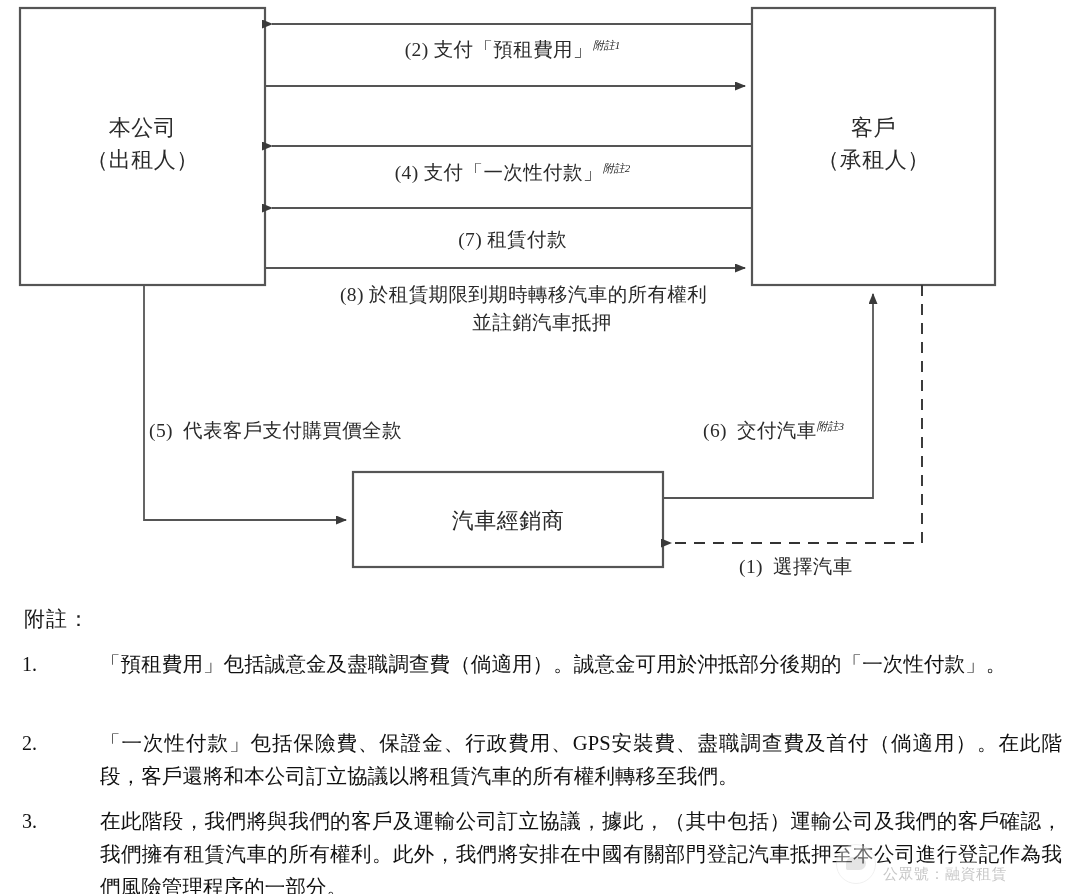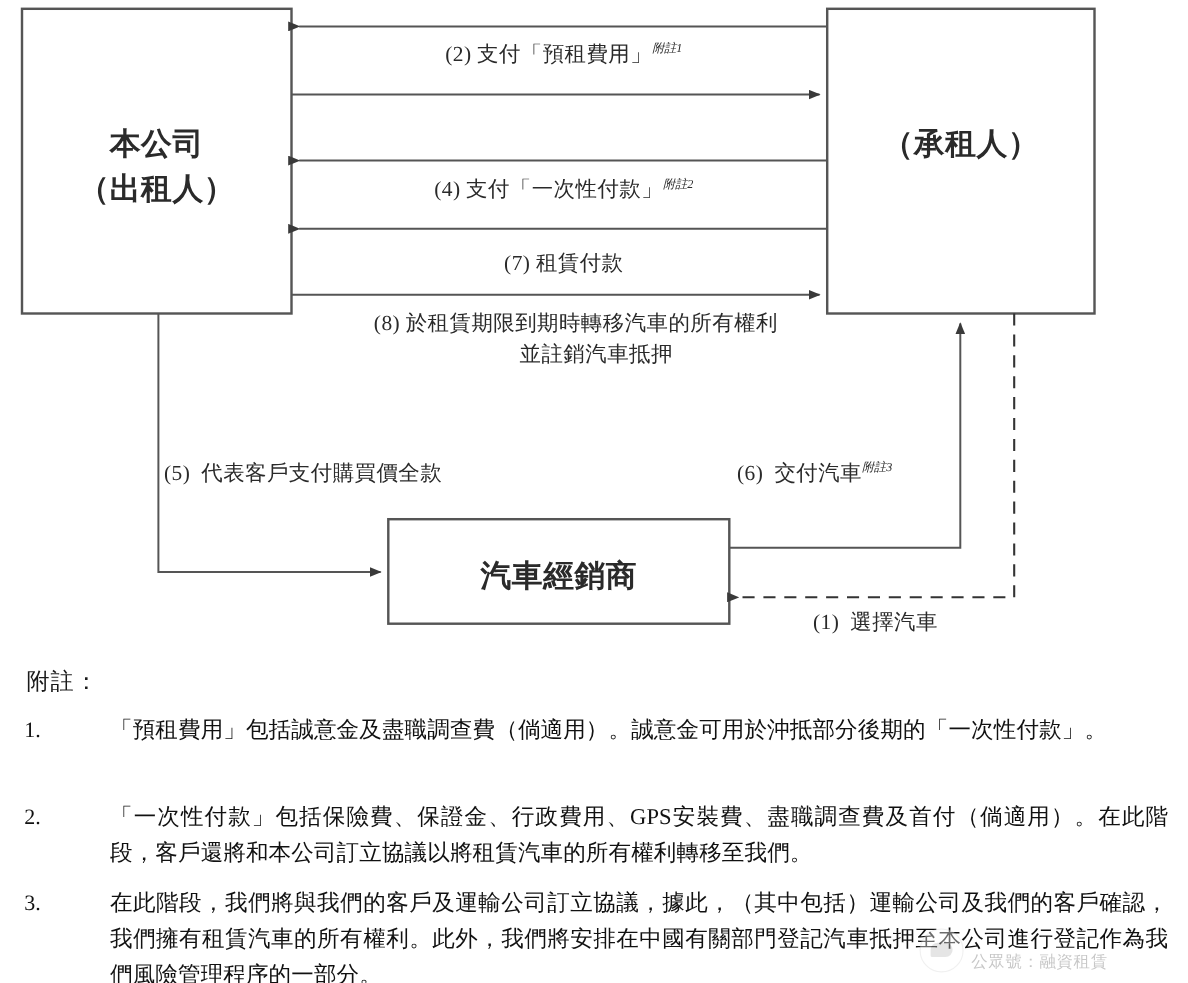--- a/index.html
+++ b/index.html
@@ -30,26 +30,25 @@
   #diagram svg {
     position: absolute;
     left: 0; top: 0;
     width: 1080px;
     height: 600px;
   }
 
   .node-label {
     position: absolute;
     text-align: center;
-    font-size: 28px;
+    font-size: 22px;
     line-height: 1.45;
     color: #2a2a2a;
     letter-spacing: 0.5px;
     pointer-events: none;
-    font-weight: bold;
   }
 
   .edge-label {
     position: absolute;
     font-size: 19.5px;
     line-height: 1.45;
     color: #2a2a2a;
     white-space: nowrap;
     letter-spacing: 0.4px;
   }
@@ -190,20 +189,21 @@
 
       <path d="M922,285 L922,543 L671,543" fill="none" stroke="#333333" stroke-width="1.9" stroke-dasharray="11 8" marker-end="url(#arrowL)"></path>
     </svg>
 
     <div class="node-label" style="left:20px; top:112px; width:245px;">
       <div>本公司</div>
       <div>（出租人）</div>
     </div>
 
     <div class="node-label" style="left:752px; top:112px; width:243px;">
+      <div>客戶</div>
       <div>（承租人）</div>
     </div>
 
     <div class="node-label" style="left:353px; top:505px; width:310px;">
       <div>汽車經銷商</div>
     </div>
 
     <div class="edge-label center" style="left:510px; top:36px;">
       <span class="num">(2)</span><span>支付「預租費用」</span><span class="sup">附註1</span>
     </div>
@@ -219,21 +219,21 @@
 
     <div class="edge-label two-line" style="left:306px; top:281px;text-align:center;">
       <span class="num">(8)</span><span>於租賃期限到期時轉移汽車的所有權利</span>
       <span class="l2">並註銷汽車抵押</span>
     </div>
 
     <div class="edge-label" style="left:149px; top:417px;">
       <span class="num">(5)</span><span>代表客戶支付購買價全款</span>
     </div>
 
-    <div class="edge-label" style="left:670px; top:417px;">
+    <div class="edge-label" style="left:703px; top:417px;">
       <span class="num">(6)</span><span>交付汽車</span><span class="sup">附註3</span>
     </div>
 
     <div class="edge-label" style="left:739px; top:553px;">
       <span class="num">(1)</span><span>選擇汽車</span>
     </div>
 
   </div>
 
   <div id="notes">

